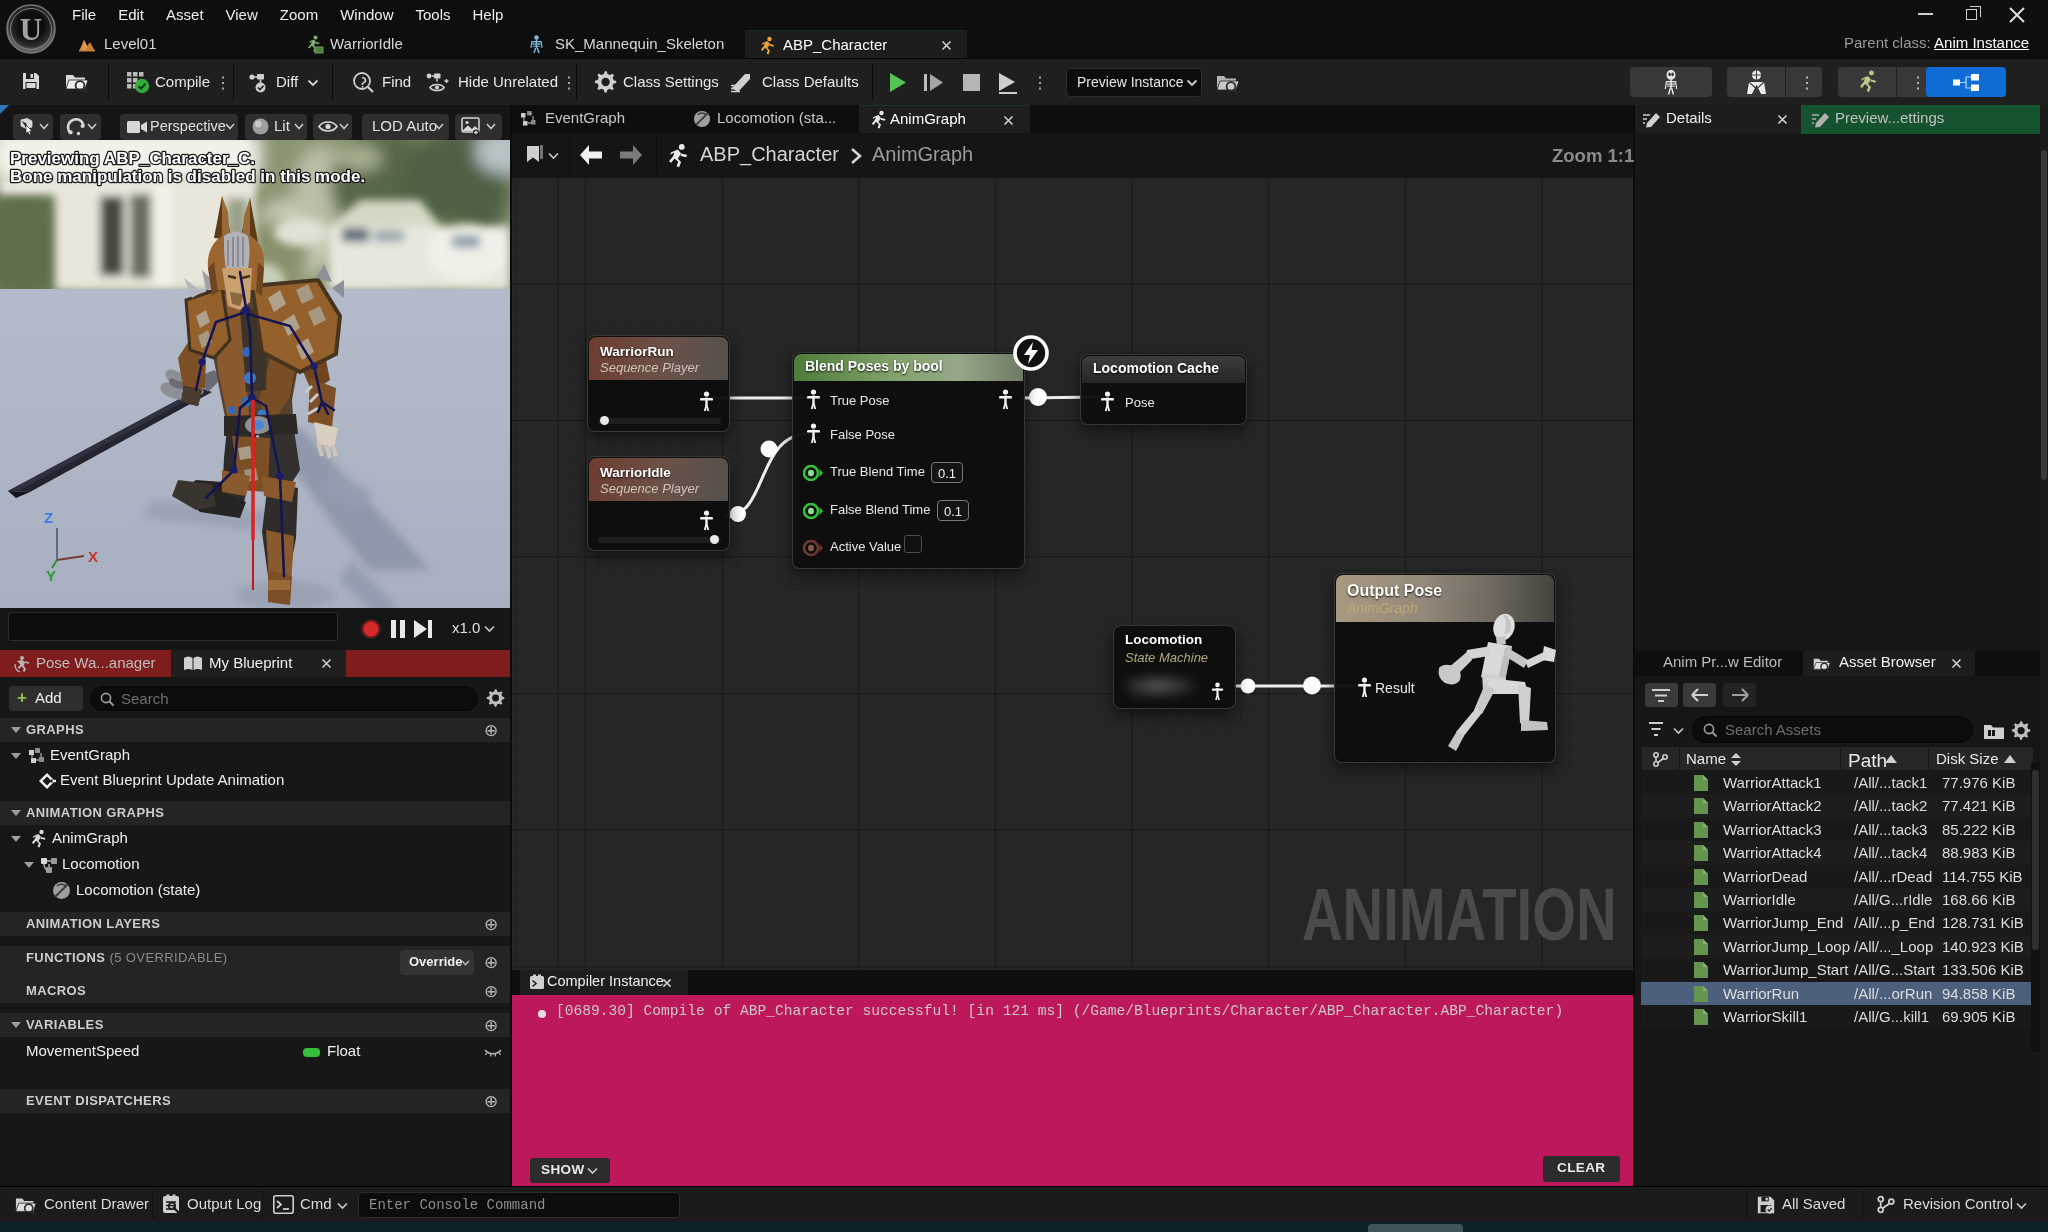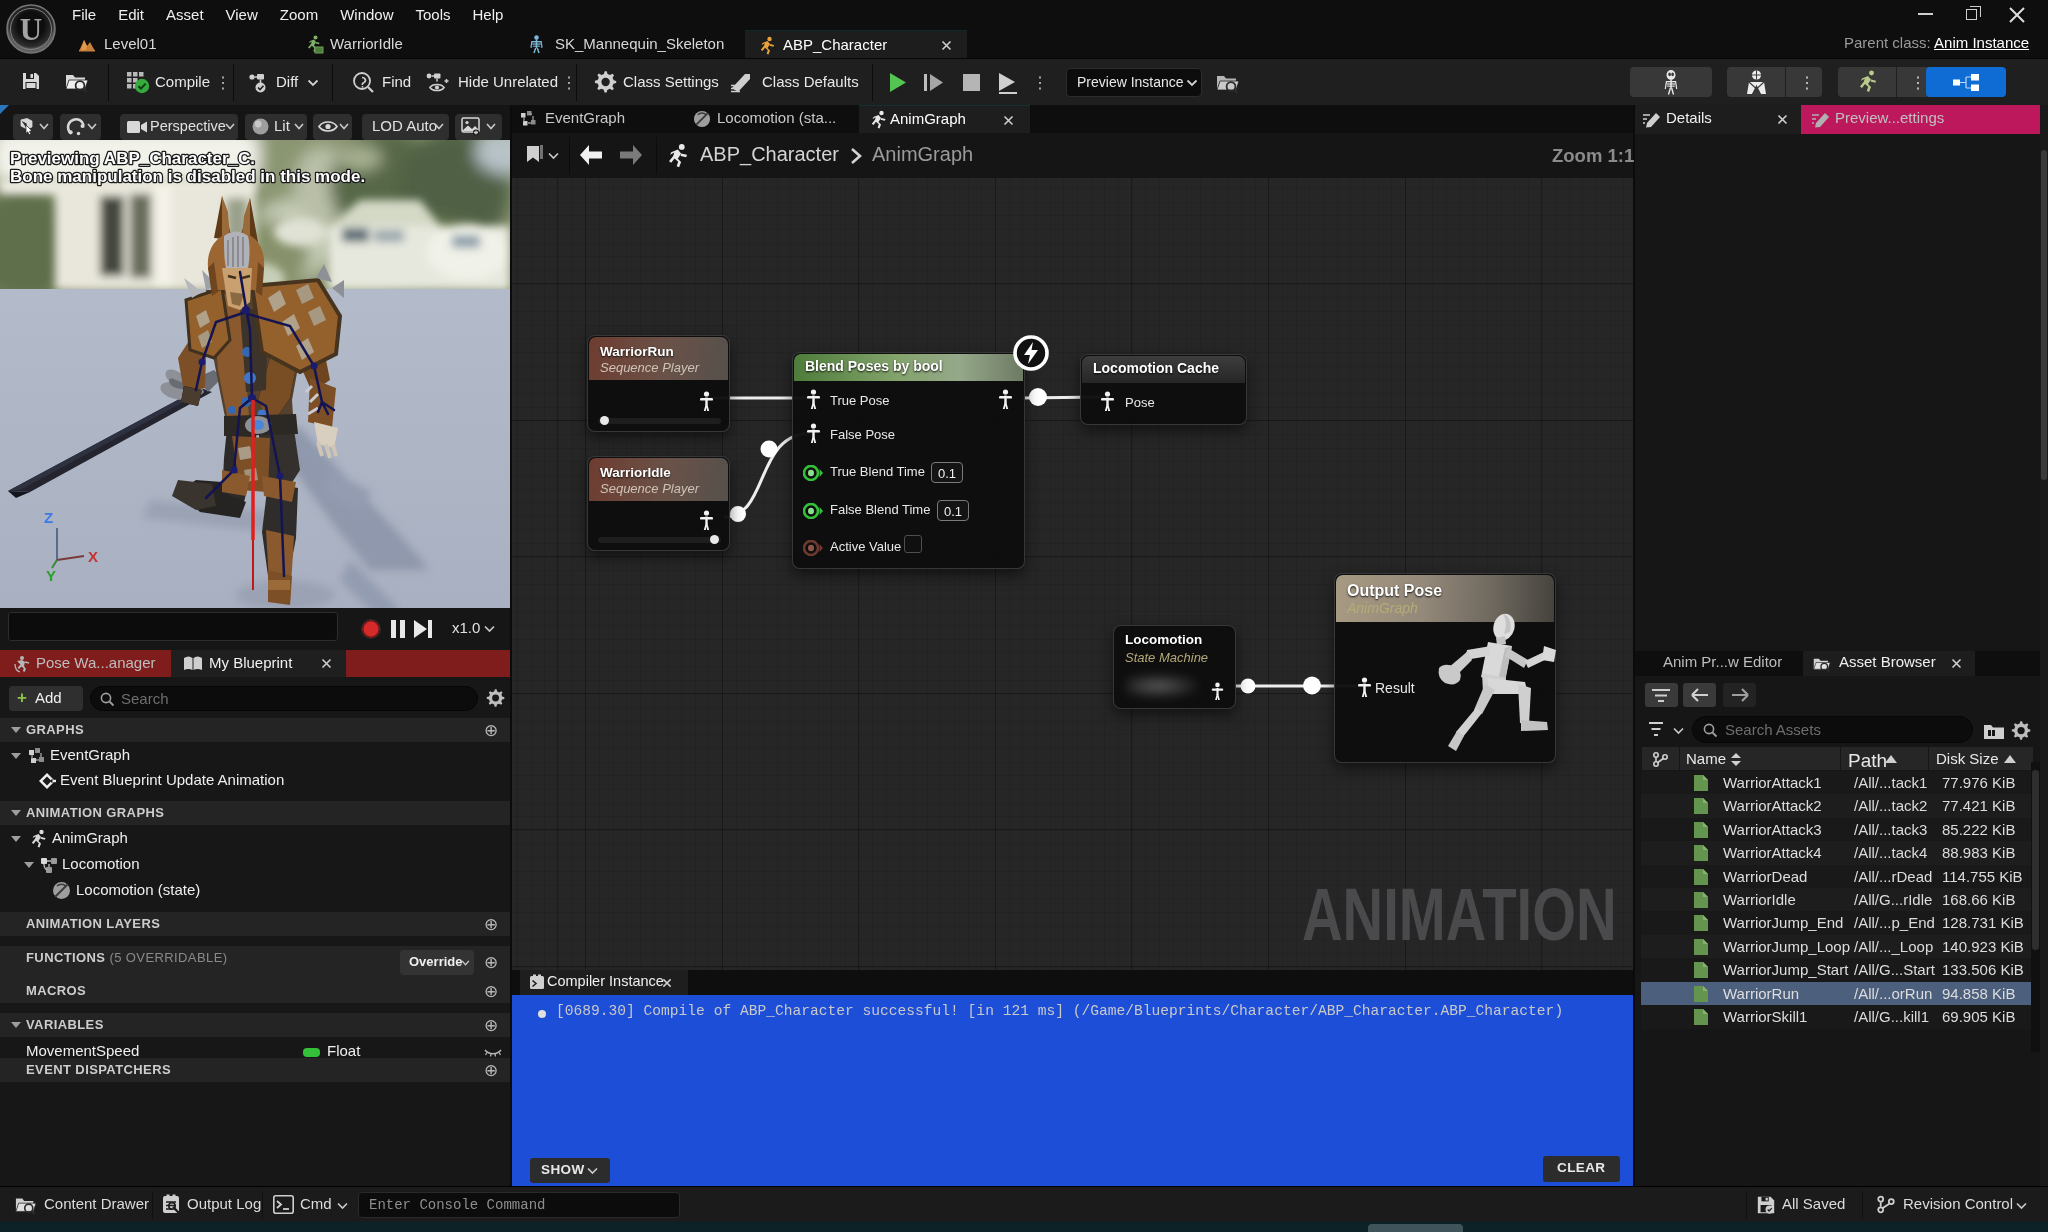--- a/index.html
+++ b/index.html
@@ -659,21 +659,21 @@
             <svg style="position:absolute;left:61px;top:10px;" width="9" height="6" viewBox="0 0 10 7">
               <path d="M1 1 L5 5.5 L9 1" stroke="#c8c8c8" stroke-width="1.6" fill="none"></path>
             </svg>
           </div>
       <span class="plus" style="top:6px;">⊕</span>
     </div>
     <div class="a sech" style="left:0;top:302px;">
           <span class="sht" style="left:26px;">MACROS</span>
           <span class="plus">⊕</span>
         </div>
-    <div class="a sech" style="left:0;top:381px;">
+    <div class="a sech" style="left:0;top:412px;">
           <span class="sht" style="left:26px;">EVENT DISPATCHERS</span>
           <span class="plus">⊕</span>
         </div>
     <div class="a sech" style="left:0;top:336px;">
           <svg class="tri" width="10" height="8" viewBox="0 0 10 8">
             <path d="M0 1 H10 L5 7 Z" fill="#9e9e9e"></path>
           </svg>
           <span class="sht">VARIABLES</span>
           <span class="plus">⊕</span>
         </div>
@@ -947,38 +947,38 @@
             <rect x="4" y="0.5" width="3" height="4" fill="#cfcfcf"></rect>
             <rect x="9" y="0.5" width="3" height="4" fill="#cfcfcf"></rect>
             <path d="M3.5 6.5 L7 9.5 L3.5 12.5" fill="none" stroke="#1e1e1e" stroke-width="1.6"></path>
           </svg>
       <span class="a" style="left:27px;top:3px;font-size:14.5px;color:#efefef;">Compiler Instance</span>
       <svg class="a" style="left:142px;top:8px;" width="10" height="10" viewBox="0 0 11 11">
             <path d="M1.5 1.5 L9.5 9.5 M9.5 1.5 L1.5 9.5" stroke="#cfcfcf" stroke-width="1.6"></path>
           </svg>
     </div>
   </div>
-  <div class="a" style="left:0;top:890px;width:1121px;height:191px;background:#1d4ed8;">
+  <div class="a" style="left:0;top:890px;width:1121px;height:191px;background:#be185d;">
     <div class="a" style="left:26px;top:15px;width:8px;height:8px;background:#e0e0e0;border-radius:50%;"></div>
     <div class="a" style="left:44px;top:8px;font-family:'Liberation Mono',monospace;font-size:14.6px;color:#c9c9c9;">[0689.30] Compile of ABP_Character successful! [in 121 ms] (/Game/Blueprints/Character/ABP_Character.ABP_Character)</div>
     <div class="a" style="left:18px;top:163px;width:80px;height:25px;background:#2c2c2c;border-radius:3px;">
       <span style="position:absolute;left:11px;top:4px;font-size:13.5px;font-weight:bold;color:#e8e8e8;letter-spacing:0.4px;">SHOW</span>
       <svg style="position:absolute;left:57px;top:9px;" width="11" height="8" viewBox="0 0 11 8">
             <path d="M1 1.5 L5.5 6 L10 1.5" stroke="#c8c8c8" stroke-width="1.7" fill="none"></path>
           </svg>
     </div>
     <div class="a" style="left:1031px;top:161px;width:77px;height:26px;background:#2c2c2c;border-radius:3px;">
       <span style="position:absolute;left:14px;top:4px;font-size:13.5px;font-weight:bold;color:#e8e8e8;letter-spacing:0.4px;">CLEAR</span>
     </div>
   </div>
 </div>
 
 <div class="a" id="rightcol" style="left:1635px;top:105px;width:405px;height:1081px;background:#161616;">
 
-  <div class="a" style="left:0;top:0;width:405px;height:29px;background:#be185d;">
+  <div class="a" style="left:0;top:0;width:405px;height:29px;background:#14532d;">
     <div class="a" style="left:0;top:0;width:166px;height:29px;background:#1d1d1d;">
       <svg class="a" style="left:7px;top:6px;" width="19" height="17" viewBox="0 0 19 17">
             <path d="M5 12 L14 2 L18 6 L9 16 L4 16.5 Z" fill="#cfcfcf"></path>
             <path d="M1 4 H8 M1 8 H5 M1 12 H3" stroke="#cfcfcf" stroke-width="1.5"></path>
           </svg>
       <span class="a" style="left:31px;top:4px;font-size:15px;color:#f0f0f0;">Details</span>
       <svg class="a" style="left:142px;top:9px;" width="11" height="11" viewBox="0 0 11 11">
             <path d="M1.5 1.5 L9.5 9.5 M9.5 1.5 L1.5 9.5" stroke="#cfcfcf" stroke-width="1.6"></path>
           </svg>
     </div>

